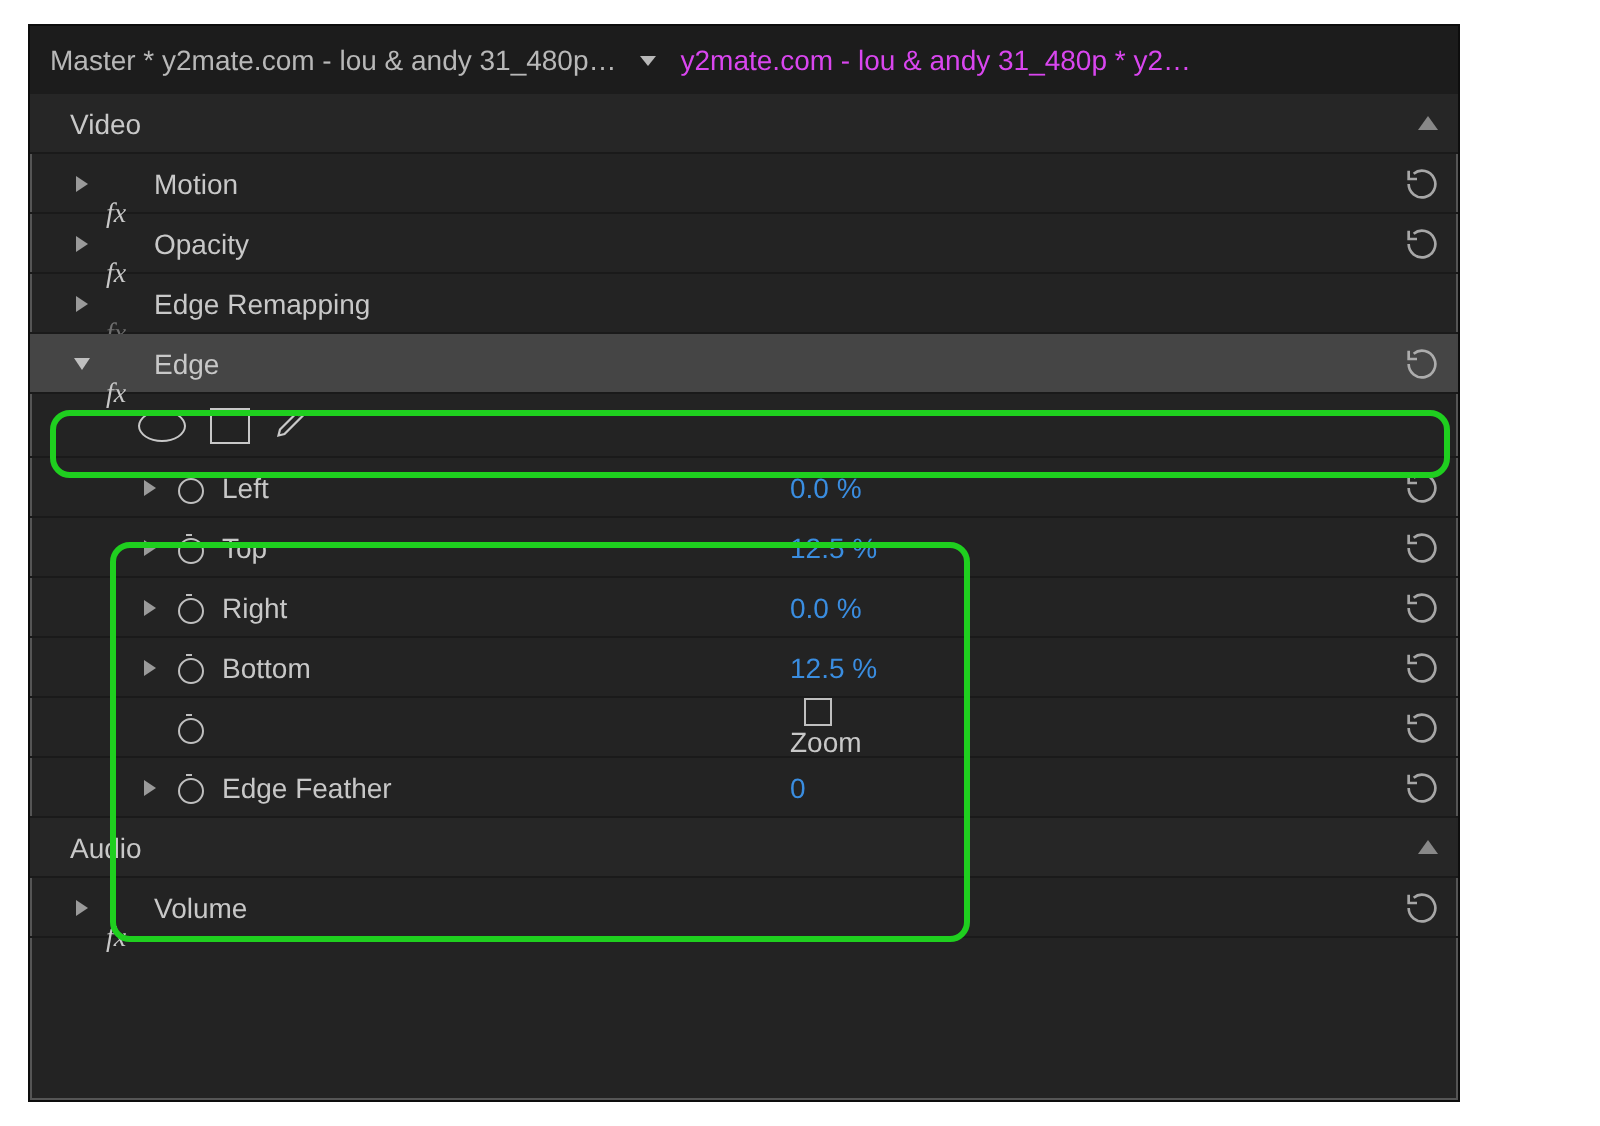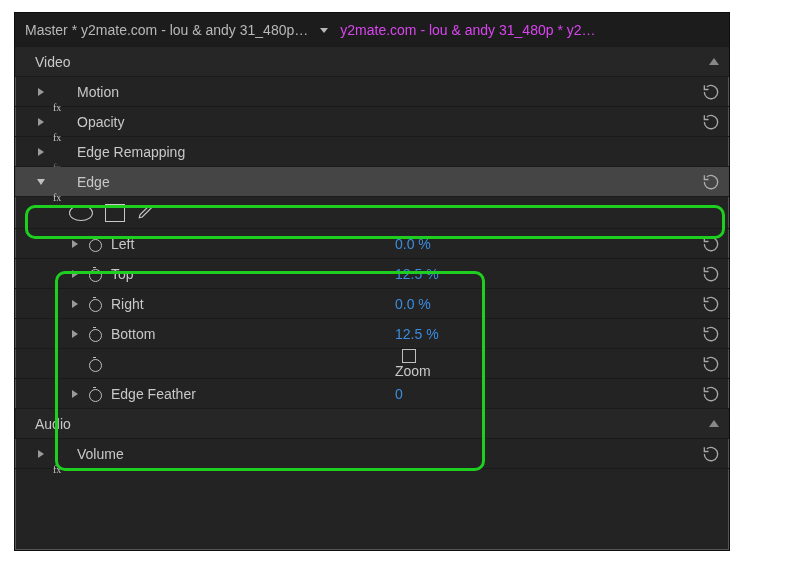--- a/index.html
+++ b/index.html
@@ -75,22 +75,23 @@
   }
   .tw.open::before {
     border-left:4px solid transparent;
     border-right:4px solid transparent;
     border-top:6px solid #c0c0c0;
     border-bottom:none;
   }
   .tw.none::before { display:none; }
 
   .fx {
+    font-style: italic;
     font-family: Georgia, "Times New Roman", serif;
-    font-size: 10px;
+    font-size: 14px;
     color: #c8c8c8;
     width: 24px;
     display:inline-block;
     margin-top:32px;
   }
   .fx.dim { color: #6e6e6e; }
 
   .label { color: #c8c8c8; }
   .value { color: #3a8de0; }
 

